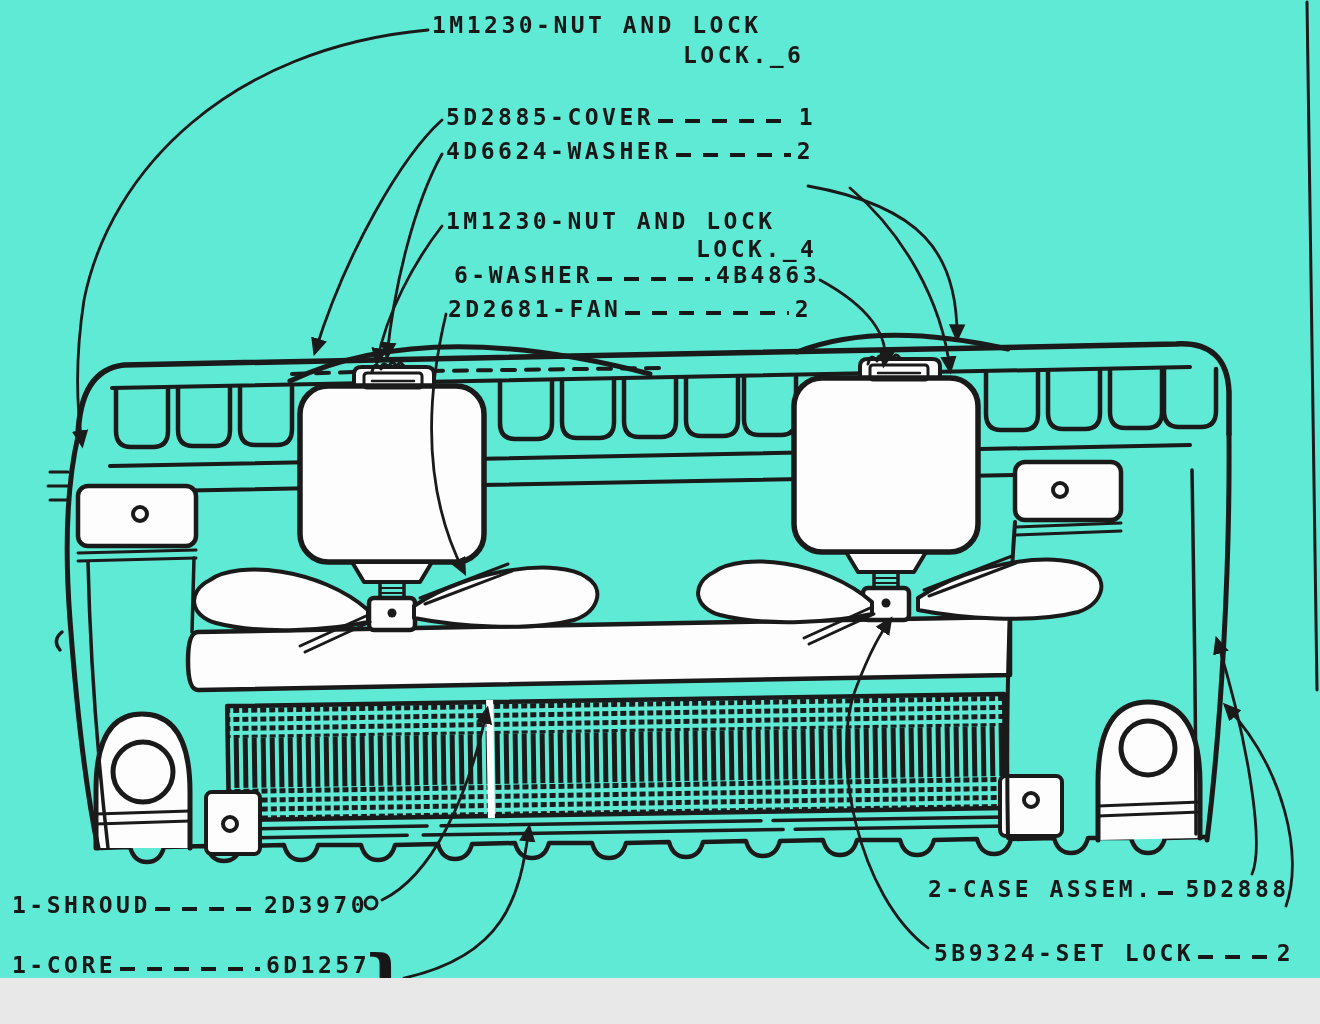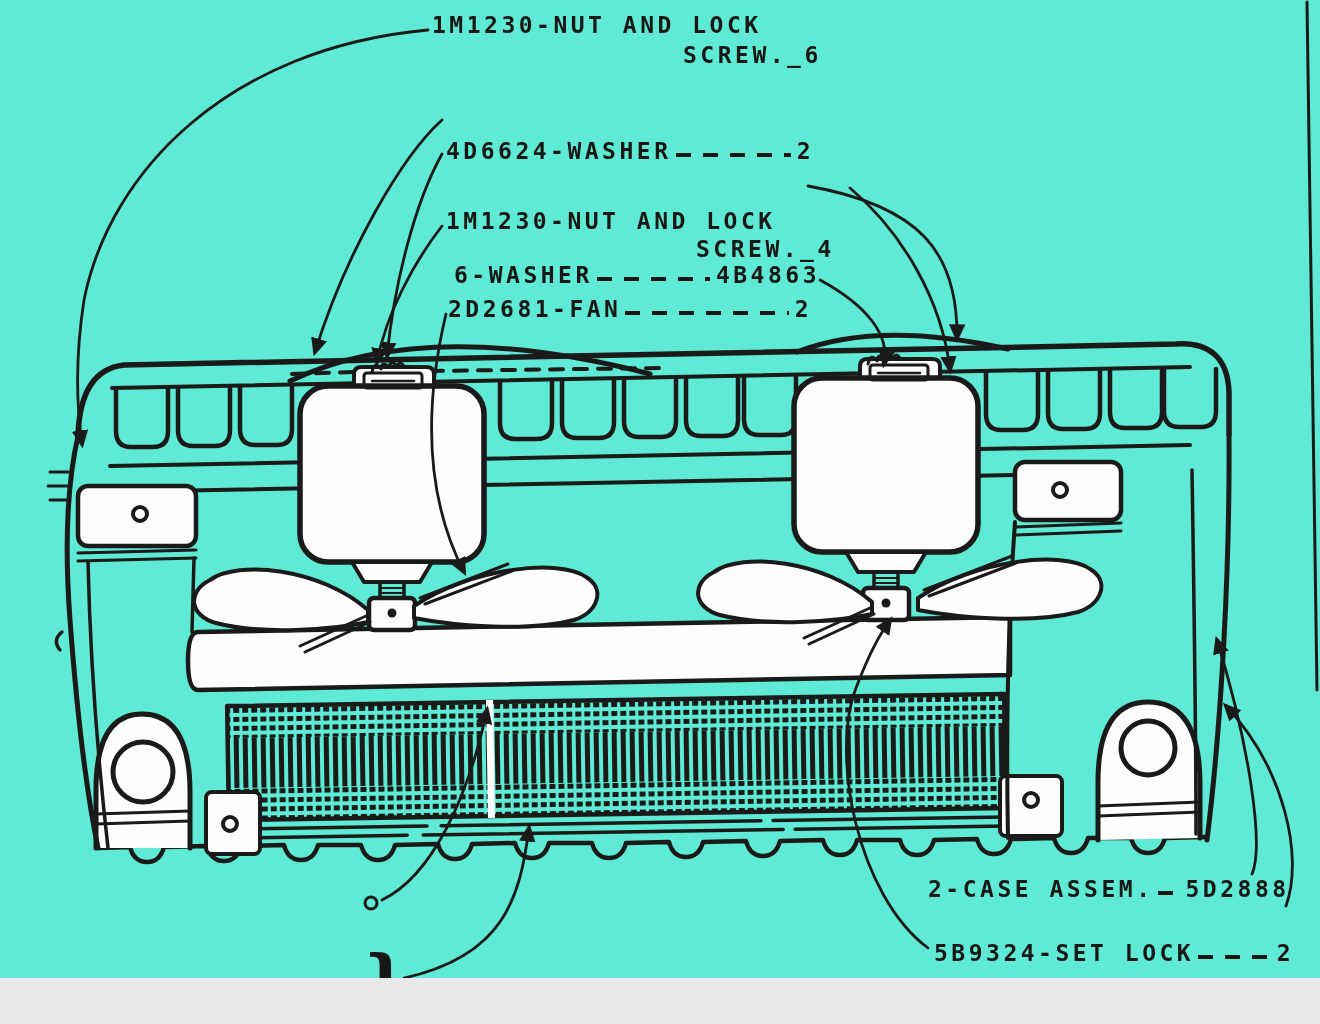--- a/index.html
+++ b/index.html
@@ -211,45 +211,60 @@
     <path d="M382,900 C432,876 468,798 487,710" marker-end="url(#ah)"></path>
     <circle cx="371" cy="903" r="6" stroke-width="3"></circle>
     <path d="M404,978 C504,956 520,898 529,828" marker-end="url(#ah)"></path>
   </g>
 </svg>
 
 <div class="lbl" style="left:432px;top:12px">
   <span>1M1230-NUT AND LOCK</span>
 </div>
 <div class="lbl" style="left:683px;top:42px">
-  <span>SCREW._6</span>
-</div>
-
+  <span>LOCK._6</span>
+</div>
+
+<div class="lbl" style="left:446px;top:104px;width:370px">
+  <span>5D2885-COVER</span>
+  <span class="fill"></span>
+  <span>1</span>
+</div>
 <div class="lbl" style="left:446px;top:138px;width:368px">
   <span>4D6624-WASHER</span>
   <span class="fill"></span>
   <span>2</span>
 </div>
 <div class="lbl" style="left:446px;top:208px">
   <span>1M1230-NUT AND LOCK</span>
 </div>
 <div class="lbl" style="left:696px;top:236px">
-  <span>SCREW._4</span>
+  <span>LOCK._4</span>
 </div>
 <div class="lbl" style="left:454px;top:262px;width:366px">
   <span>6-WASHER</span>
   <span class="fill"></span>
   <span>4B4863</span>
 </div>
 <div class="lbl" style="left:448px;top:296px;width:364px">
   <span>2D2681-FAN</span>
   <span class="fill"></span>
   <span>2</span>
 </div>
 
+<div class="lbl" style="left:12px;top:892px;width:356px">
+  <span>1-SHROUD</span>
+  <span class="fill"></span>
+  <span>2D3970</span>
+</div>
+<div class="lbl" style="left:12px;top:952px;width:358px">
+  <span>1-CORE</span>
+  <span class="fill"></span>
+  <span>6D1257</span>
+</div>
 <div class="brace" style="left:364px;top:938px">
   <span>}</span>
 </div>
 
 <div class="lbl" style="left:928px;top:876px;width:328px">
   <span>2-CASE ASSEM.</span>
   <span class="fill short"></span>
   <span>5D2888</span>
 </div>
 <div class="lbl" style="left:934px;top:940px;width:360px">

